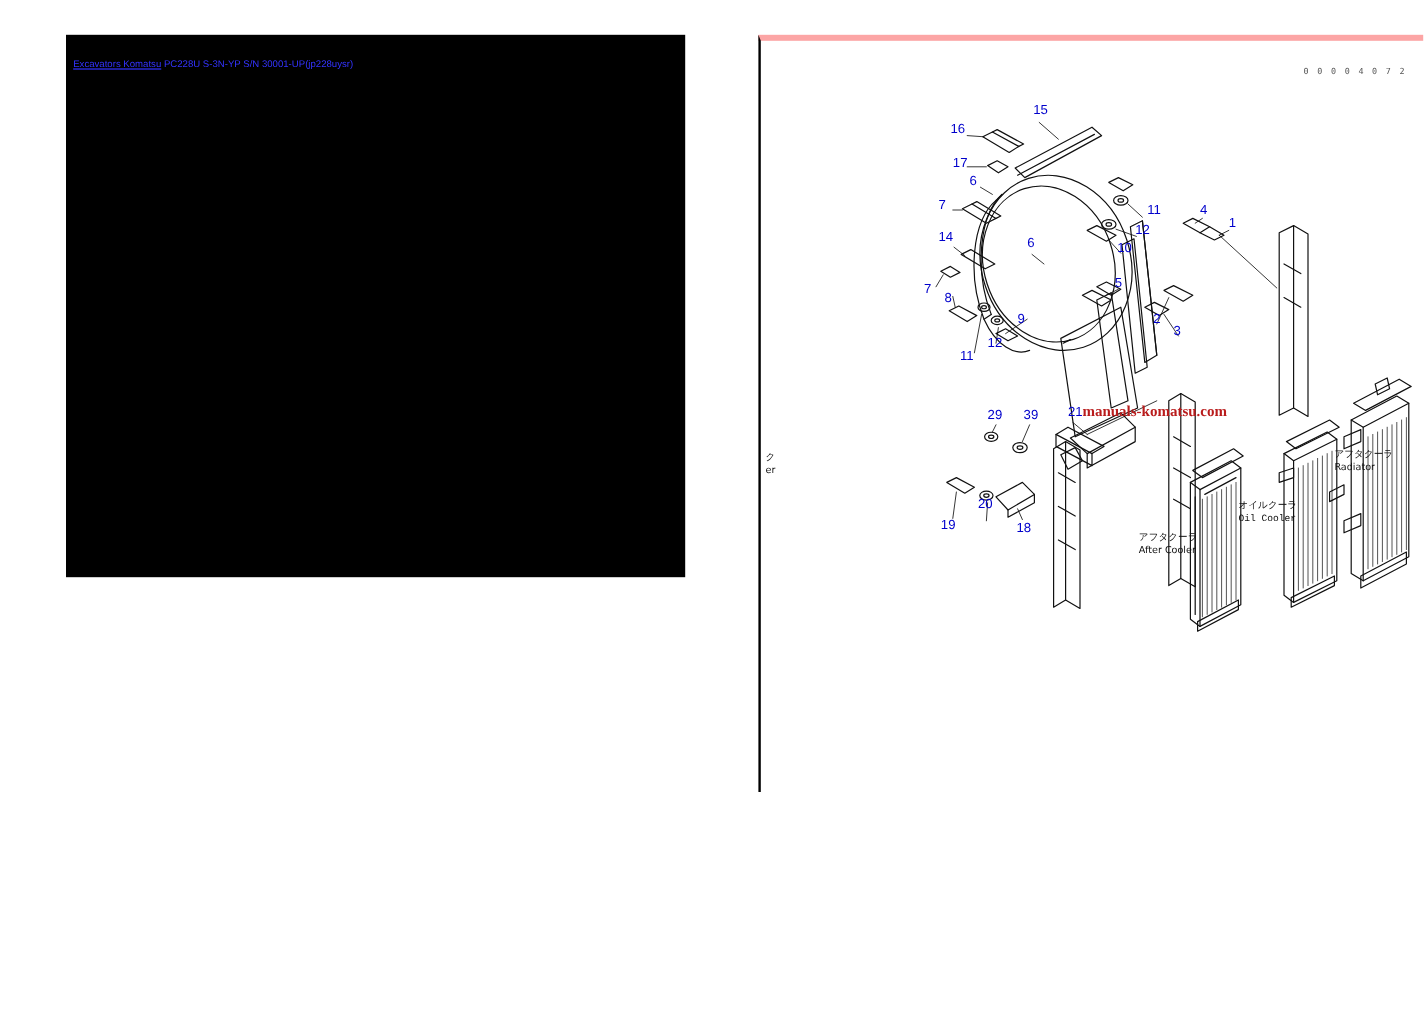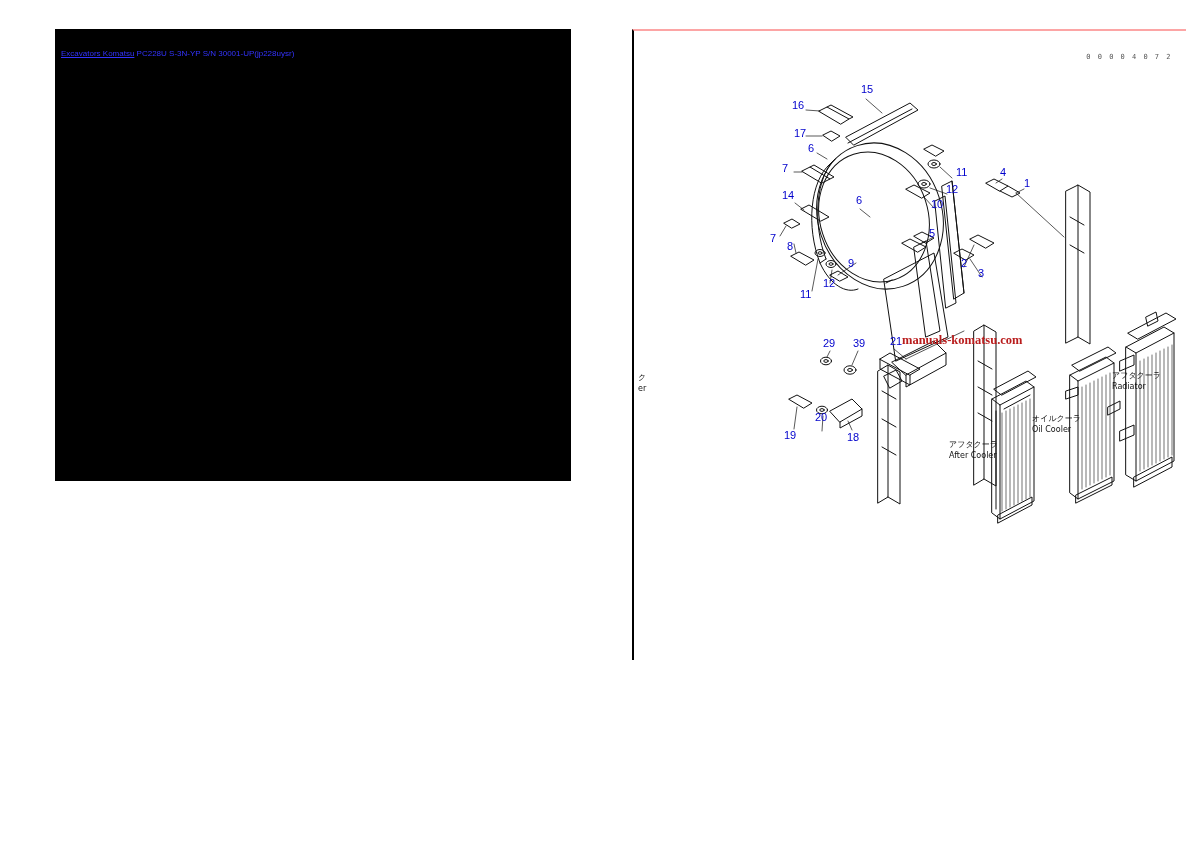--- a/index.html
+++ b/index.html
@@ -43,21 +43,21 @@
 
   
   #diagram-panel {
     position: absolute;
     left: 632px;
     top: 29px;
     width: 554px;
     height: 631px;
     background: #ffffff;
     border-left: 2px solid #000000;
-    border-top: 2px solid #fca5a5;
+    border-top: 5px solid #fca5a5;
     box-sizing: border-box;
   }
   #diagram-svg {
     position: absolute;
     left: 0;
     top: 0;
     width: 554px;
     height: 631px;
   }
   .code-label {
@@ -286,21 +286,21 @@
   <span class="num" style="left:219px; top:306px;">39</span>
   <span class="num" style="left:256px; top:304px;">21</span>
   <span class="num" style="left:150px; top:398px;">19</span>
   <span class="num" style="left:181px; top:380px;">20</span>
   <span class="num" style="left:213px; top:400px;">18</span>
 
   <div class="jp" style="left:315px; top:409px;">
     <span>アフタクーラ</span><br>
     <span>After Cooler</span>
   </div>
-  <div class="jp" style="left:398px; top:383px;">
+  <div class="jp" style="left:398px; top:383px;font-family:Liberation Mono, monospace;">
     <span>オイルクーラ</span><br>
     <span>Oil Cooler</span>
   </div>
   <div class="jp" style="left:478px; top:340px;">
     <span>アフタクーラ</span><br>
     <span>Radiator</span>
   </div>
   <div class="jp" style="left:4px; top:342px;">
     <span>ク</span><br>
     <span>er</span>

